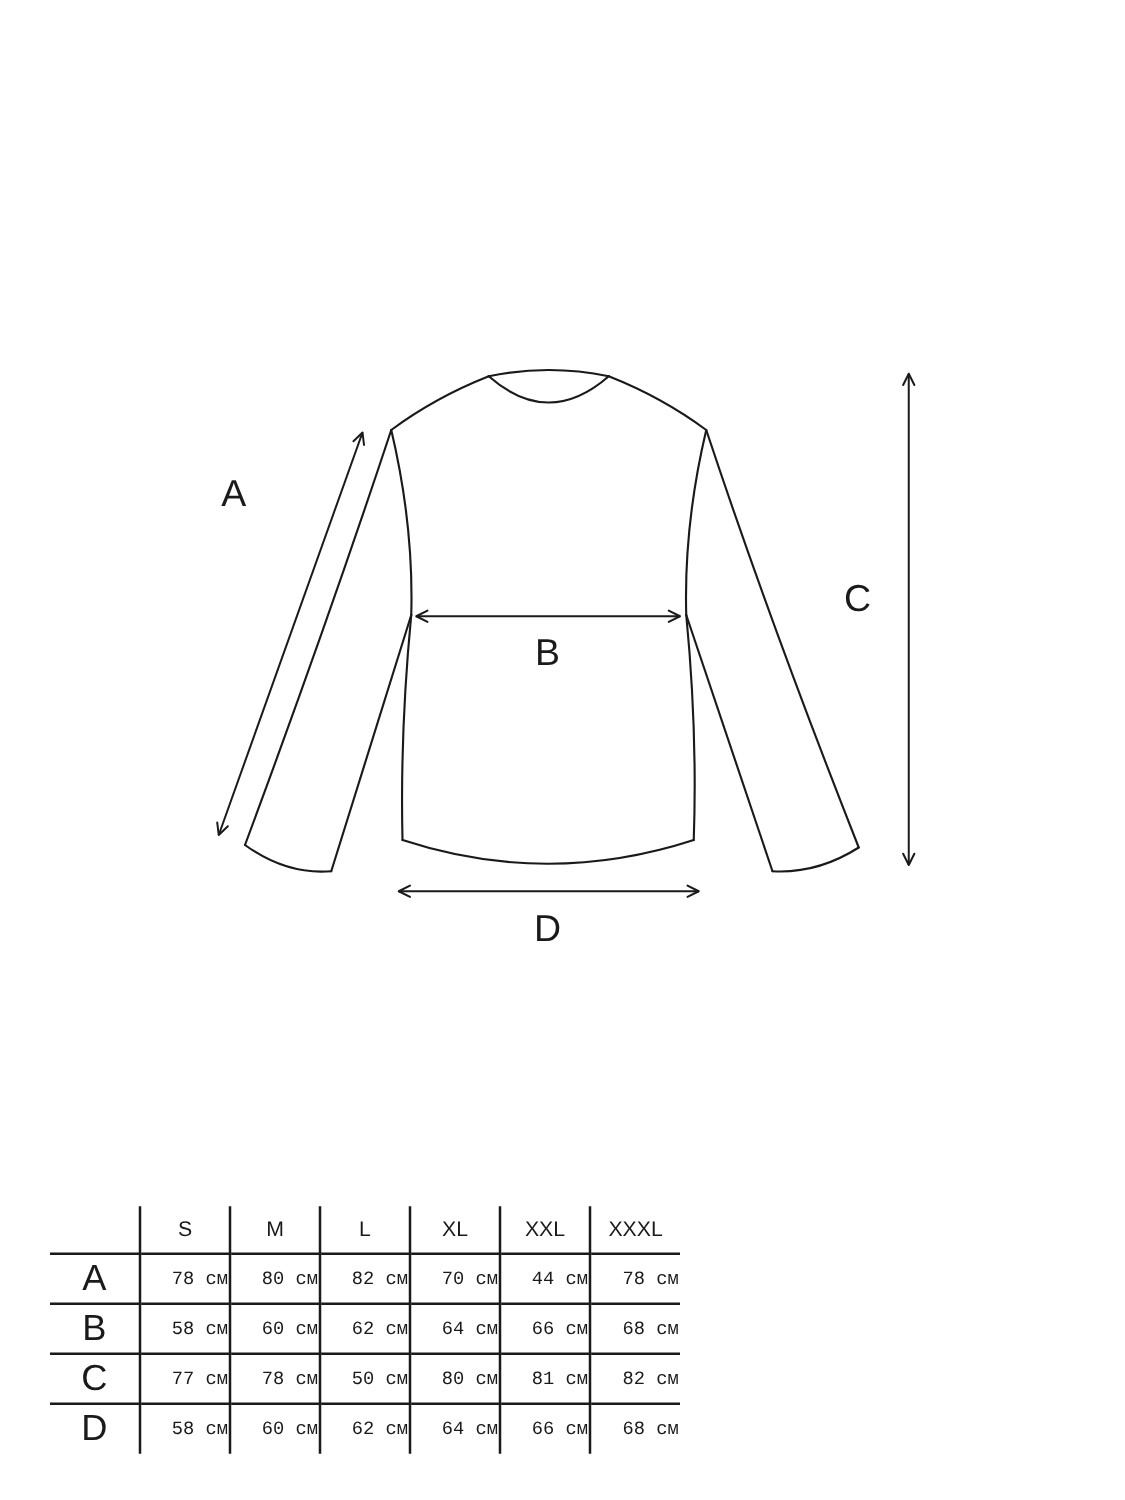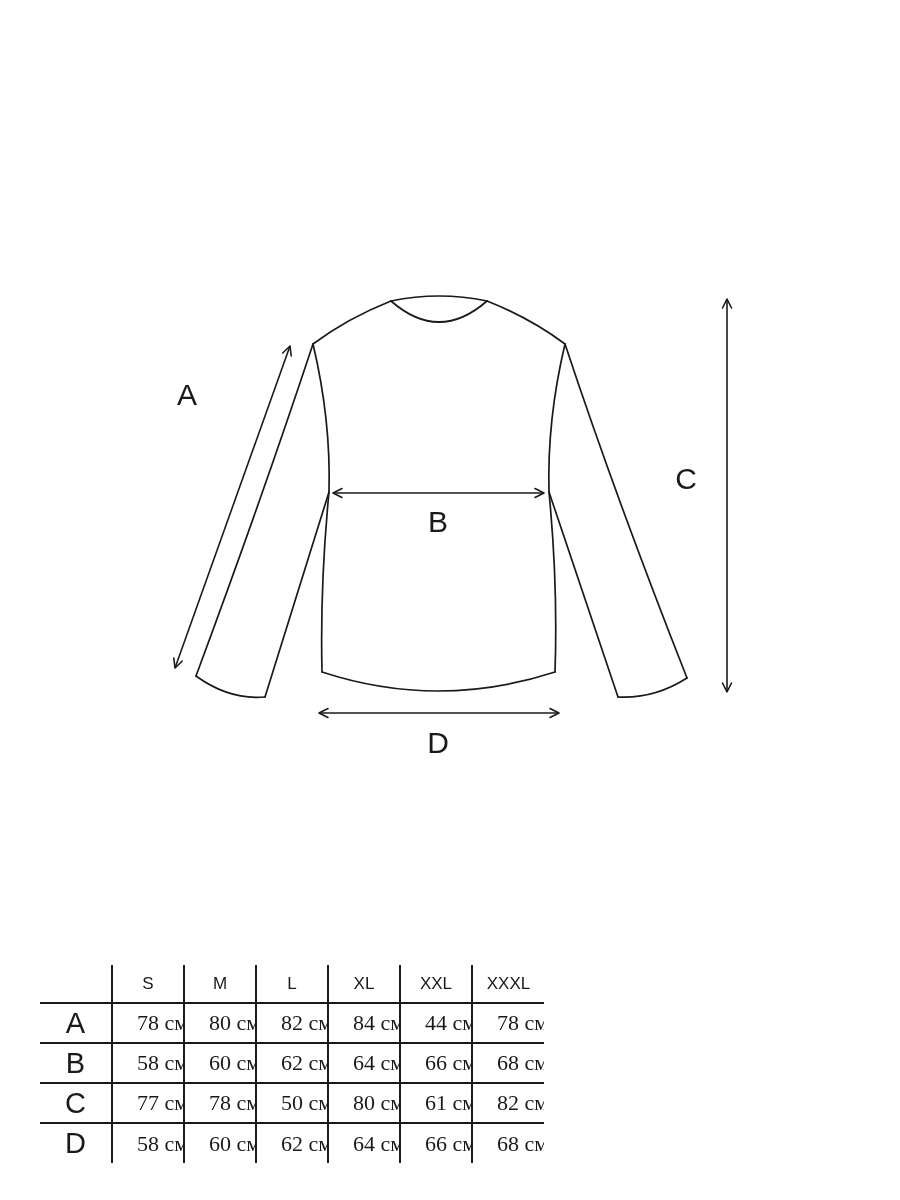--- a/index.html
+++ b/index.html
@@ -58,22 +58,22 @@
     font-family: "Liberation Sans", sans-serif;
     font-size: 17px;
   }
   .size-table tbody th {
     height: 40px;
     font-family: "Liberation Sans", sans-serif;
     font-size: 29px;
   }
   .size-table td {
     height: 40px;
-    font-family: Liberation Serif, serif;
-    font-size: 22px;
+    font-family: Liberation Mono, monospace;
+    font-size: 15px;
     padding-left: 24px;
   }
   
   .size-table tr > *:not(:last-child) {
     border-right: 2px solid #1a1a1a;
   }
   
   .size-table thead tr > *,
   .size-table tbody tr:not(:last-child) > * {
     border-bottom: 2px solid #1a1a1a;
@@ -142,40 +142,40 @@
         <th>XXL</th>
         <th>XXXL</th>
       </tr>
     </thead>
     <tbody>
       <tr>
         <th>A</th>
         <td>78 см</td>
         <td>80 см</td>
         <td>82 см</td>
-        <td>84 см</td>
+        <td>70 см</td>
         <td>44 см</td>
         <td>78 см</td>
       </tr>
       <tr>
         <th>B</th>
         <td>58 см</td>
         <td>60 см</td>
         <td>62 см</td>
         <td>64 см</td>
         <td>66 см</td>
         <td>68 см</td>
       </tr>
       <tr>
         <th>C</th>
         <td>77 см</td>
         <td>78 см</td>
         <td>50 см</td>
         <td>80 см</td>
-        <td>61 см</td>
+        <td>81 см</td>
         <td>82 см</td>
       </tr>
       <tr>
         <th>D</th>
         <td>58 см</td>
         <td>60 см</td>
         <td>62 см</td>
         <td>64 см</td>
         <td>66 см</td>
         <td>68 см</td>

